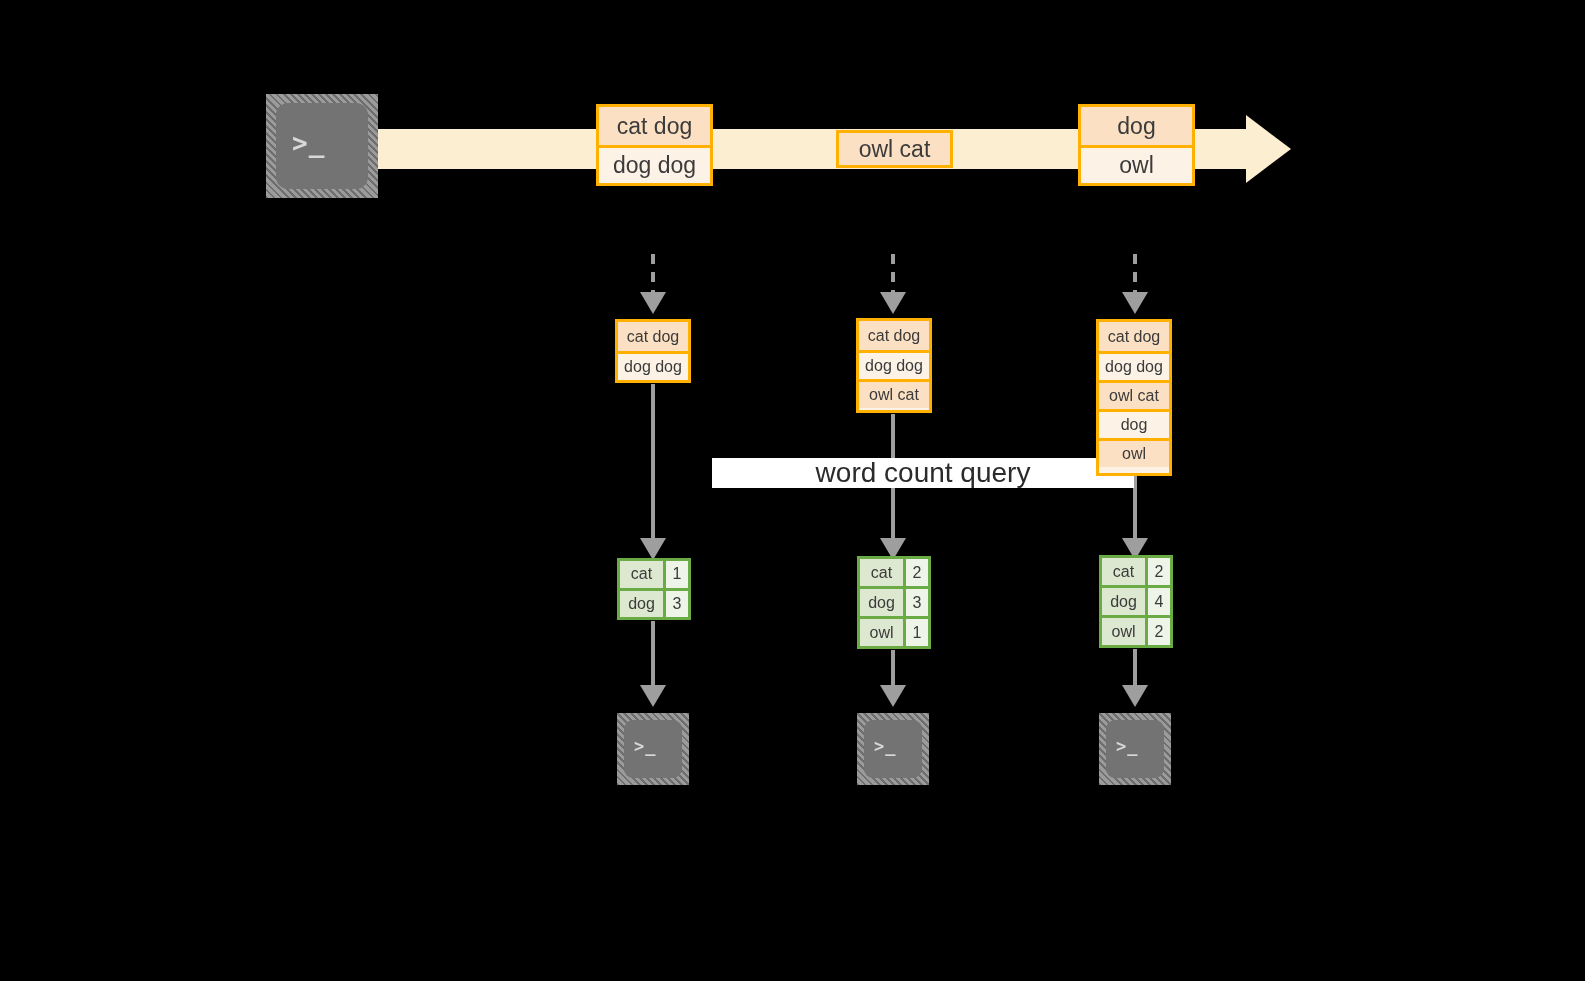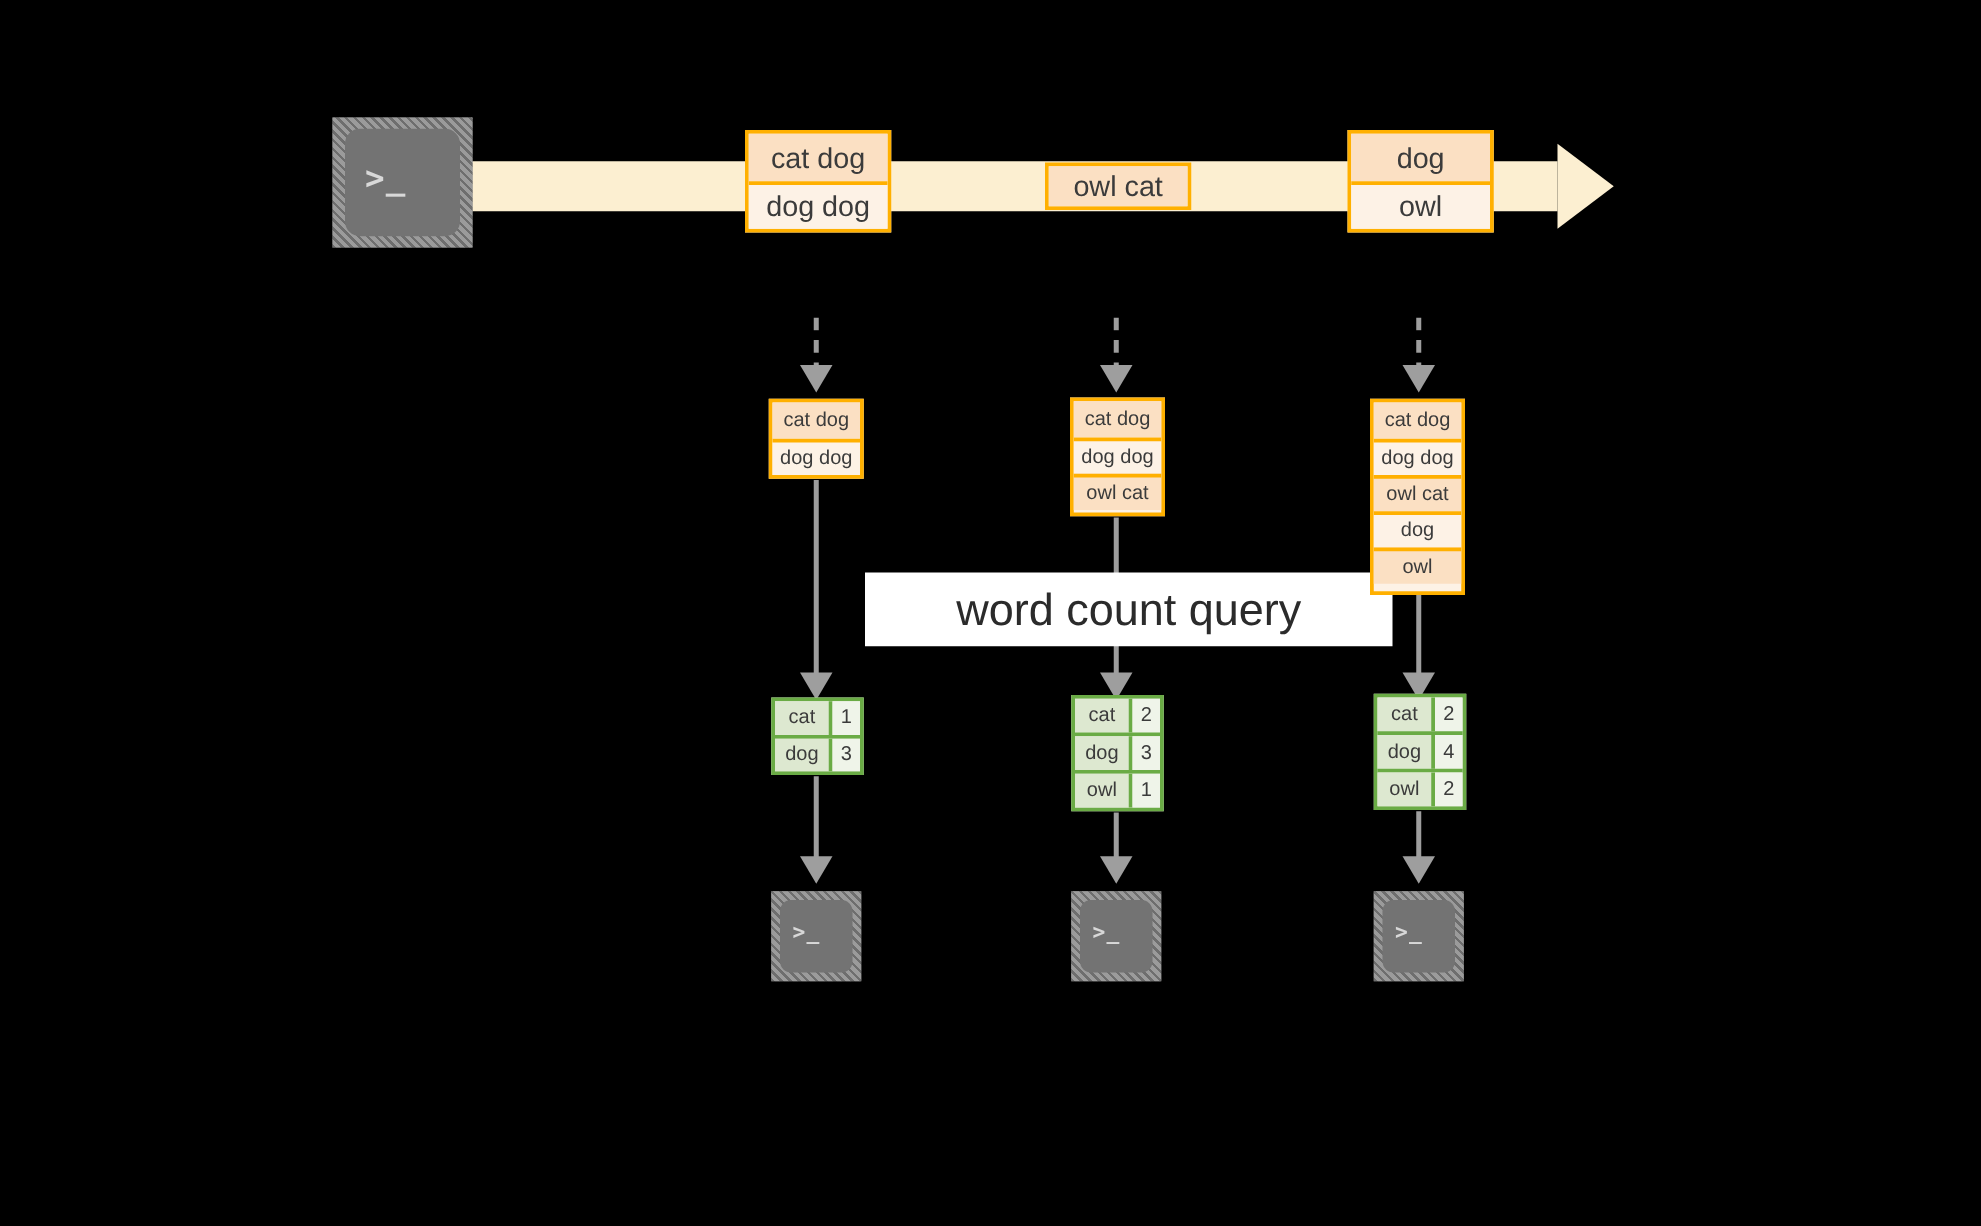--- a/index.html
+++ b/index.html
@@ -185,21 +185,21 @@
   <div class="vline dashed" style="left:891px; top:254px; height:42px;"></div>
   <div class="vhead" style="left:880px; top:292px;"></div>
 
   <div class="vline dashed" style="left:1133px; top:254px; height:42px;"></div>
   <div class="vhead" style="left:1122px; top:292px;"></div>
 
   <div class="vline" style="left:651px; top:384px; height:160px;"></div>
   <div class="vline" style="left:891px; top:414px; height:130px;"></div>
   <div class="vline" style="left:1133px; top:476px; height:68px;"></div>
 
-  <div class="query-band" style="left:692px; top:458px; width:422px; height:59px; font-size:36px;">word count query</div>
+  <div class="query-band" style="left:712px; top:458px; width:422px; height:30px; font-size:28px;">word count query</div>
 
   <div class="evbox" style="left:615px; top:319px; width:76px; height:64px; font-size:16px;">
     <div class="row alt" style="height:29px;">cat dog</div>
     <div class="row" style="height:29px;">dog dog</div>
   </div>
 
   <div class="evbox" style="left:856px; top:318px; width:76px; height:95px; font-size:16px;">
     <div class="row alt" style="height:29px;">cat dog</div>
     <div class="row" style="height:29px;">dog dog</div>
     <div class="row alt" style="height:29px;">owl cat</div>

